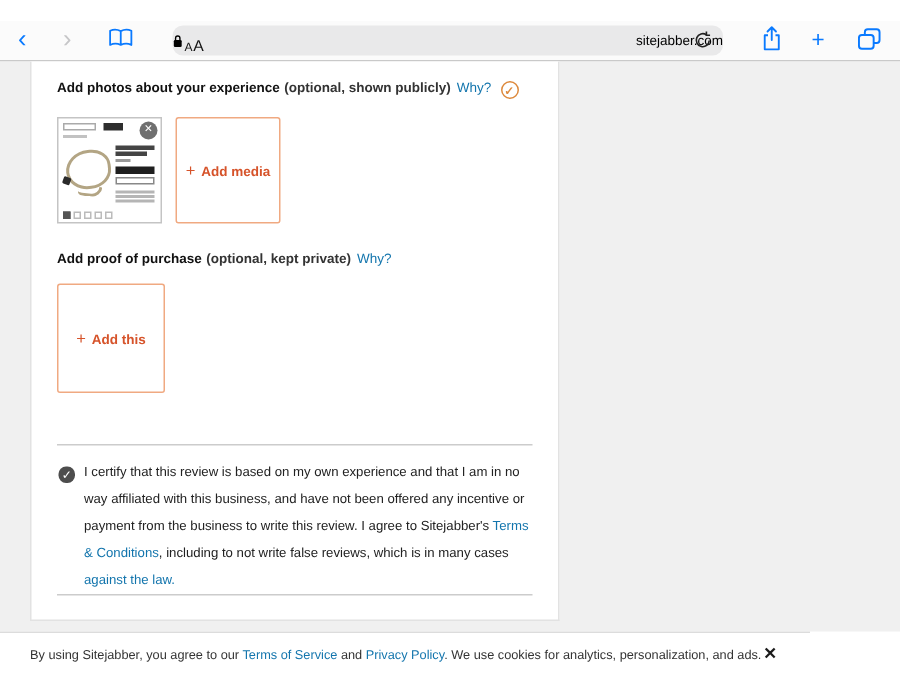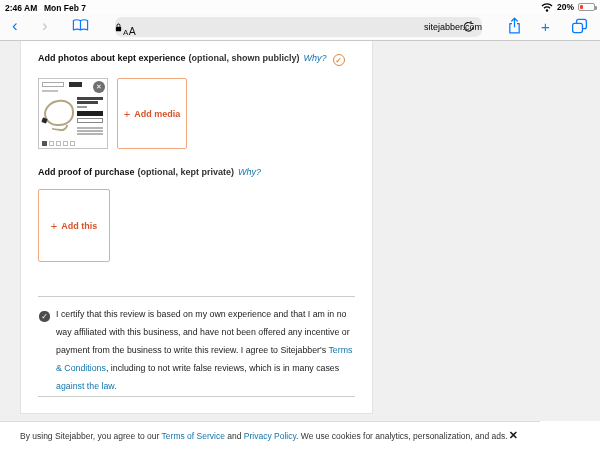--- a/index.html
+++ b/index.html
@@ -35,21 +35,21 @@
   #newtab-btn { left:541px; top:5px; color:#0a7aff; font-size:15px; font-weight:400; line-height:16px; }
   #tabs-btn { left:571px; top:4px; }
 
   
   #content { left:0; top:41px; width:600px; height:380px; background:#f0f0f0; }
   #card { position:absolute; left:20px; top:0; width:353px; height:373px; background:#fff;
           border-left:1px solid #e2e2e2; border-right:1px solid #e2e2e2; border-bottom:1px solid #e2e2e2; }
   .sec-title { font-size:9px; color:#222; white-space:nowrap; }
   .sec-title b { font-weight:700; color:#111; }
   .sec-sub { color:#333; font-weight:700; margin-left:3px; }
-  .whylink { color:#1375ad; margin-left:4px; cursor:pointer;font-style:italic; }
+  .whylink { color:#1375ad; margin-left:4px; cursor:pointer; }
   #photos-title { left:17px; top:12px; }
   #verified-badge { display:inline-block; width:12px; height:12px; border:1px solid #dd8a3d; border-radius:50%;
                     color:#dd8a3d; font-size:8px; line-height:11px; text-align:center; margin-left:6px;
                     vertical-align:-2px; font-weight:700; }
 
   
   #thumb { left:17px; top:37px; width:70px; height:71px; border:1px solid #c4c4c4; background:#fff; }
   .t { position:absolute; }
   #t-search { left:3px; top:3px; width:22px; height:5px; background:#fff; border:1px solid #aaa; }
   #t-dark { left:30px; top:3px; width:13px; height:5px; background:#2e2e2e; }
@@ -98,38 +98,20 @@
   #footer-text a { color:#1375ad; text-decoration:none; cursor:pointer; }
   #footer-close { right:22px; top:7px; font-size:11px; font-weight:700; color:#1a1a1a; cursor:pointer; }
 
   svg { display:block; }
 </style>
 </head>
 <body>
 
 <div id="screen">
 
-  <div id="statusbar" class="abs">
-    <span id="sb-time" class="abs sb-text">2:46 AM</span>
-    <span id="sb-date" class="abs sb-text">Mon Feb 7</span>
-    <div id="sb-right" class="abs">
-      <span>
-        <svg width="12" height="9" viewBox="0 0 24 18">
-          <path d="M2 6 A14 14 0 0 1 22 6" fill="none" stroke="#000" stroke-width="2.6"></path>
-          <path d="M6 10.5 A8.5 8.5 0 0 1 18 10.5" fill="none" stroke="#000" stroke-width="2.6"></path>
-          <circle cx="12" cy="15" r="2.4" fill="#000"></circle>
-        </svg>
-      </span>
-      <span class="sb-text">20%</span>
-      <span id="battery-shell">
-        <span id="battery-fill"></span>
-          <span id="battery-nub"></span>
-      </span>
-    </div>
-  </div>
 
   <div id="toolbar" class="abs">
     <span id="nav-back" class="abs navglyph">‹</span>
     <span id="nav-forward" class="abs navglyph">›</span>
     <span id="nav-book" class="abs">
       <svg width="17" height="14" viewBox="0 0 24 19">
         <path d="M12 3.5 Q7 0.8 2 3.2 V16.5 Q7 14 12 16.5 Q17 14 22 16.5 V3.2 Q17 0.8 12 3.5 Z M12 3.5 V16.5" fill="none" stroke="#0a7aff" stroke-width="1.7" stroke-linejoin="round"></path>
       </svg>
     </span>
 
@@ -164,21 +146,21 @@
         <rect x="8.5" y="2" width="15" height="14" rx="3" fill="none" stroke="#0a7aff" stroke-width="2"></rect>
         <rect x="2.5" y="8" width="15" height="14" rx="3" fill="#fbfbfb" stroke="#0a7aff" stroke-width="2"></rect>
       </svg>
     </span>
   </div>
 
   <div id="content" class="abs">
     <div id="card">
 
       <div id="photos-title" class="abs sec-title">
-        <b>Add photos about kept experience</b><span class="sec-sub">(optional, shown publicly)</span><span class="whylink">Why?</span><span id="verified-badge">✓</span>
+        <b>Add photos about your experience</b><span class="sec-sub">(optional, shown publicly)</span><span class="whylink">Why?</span><span id="verified-badge">✓</span>
       </div>
 
       <div id="thumb" class="abs">
         <span id="t-search" class="t"></span>
         <span id="t-dark" class="t"></span>
         <span id="t-crumb" class="t"></span>
         <span id="thumb-close" class="t">✕</span>
         <span id="t-loop" class="t"></span>
         <span id="t-knot" class="t"></span>
         <span id="t-tail" class="t"></span>

